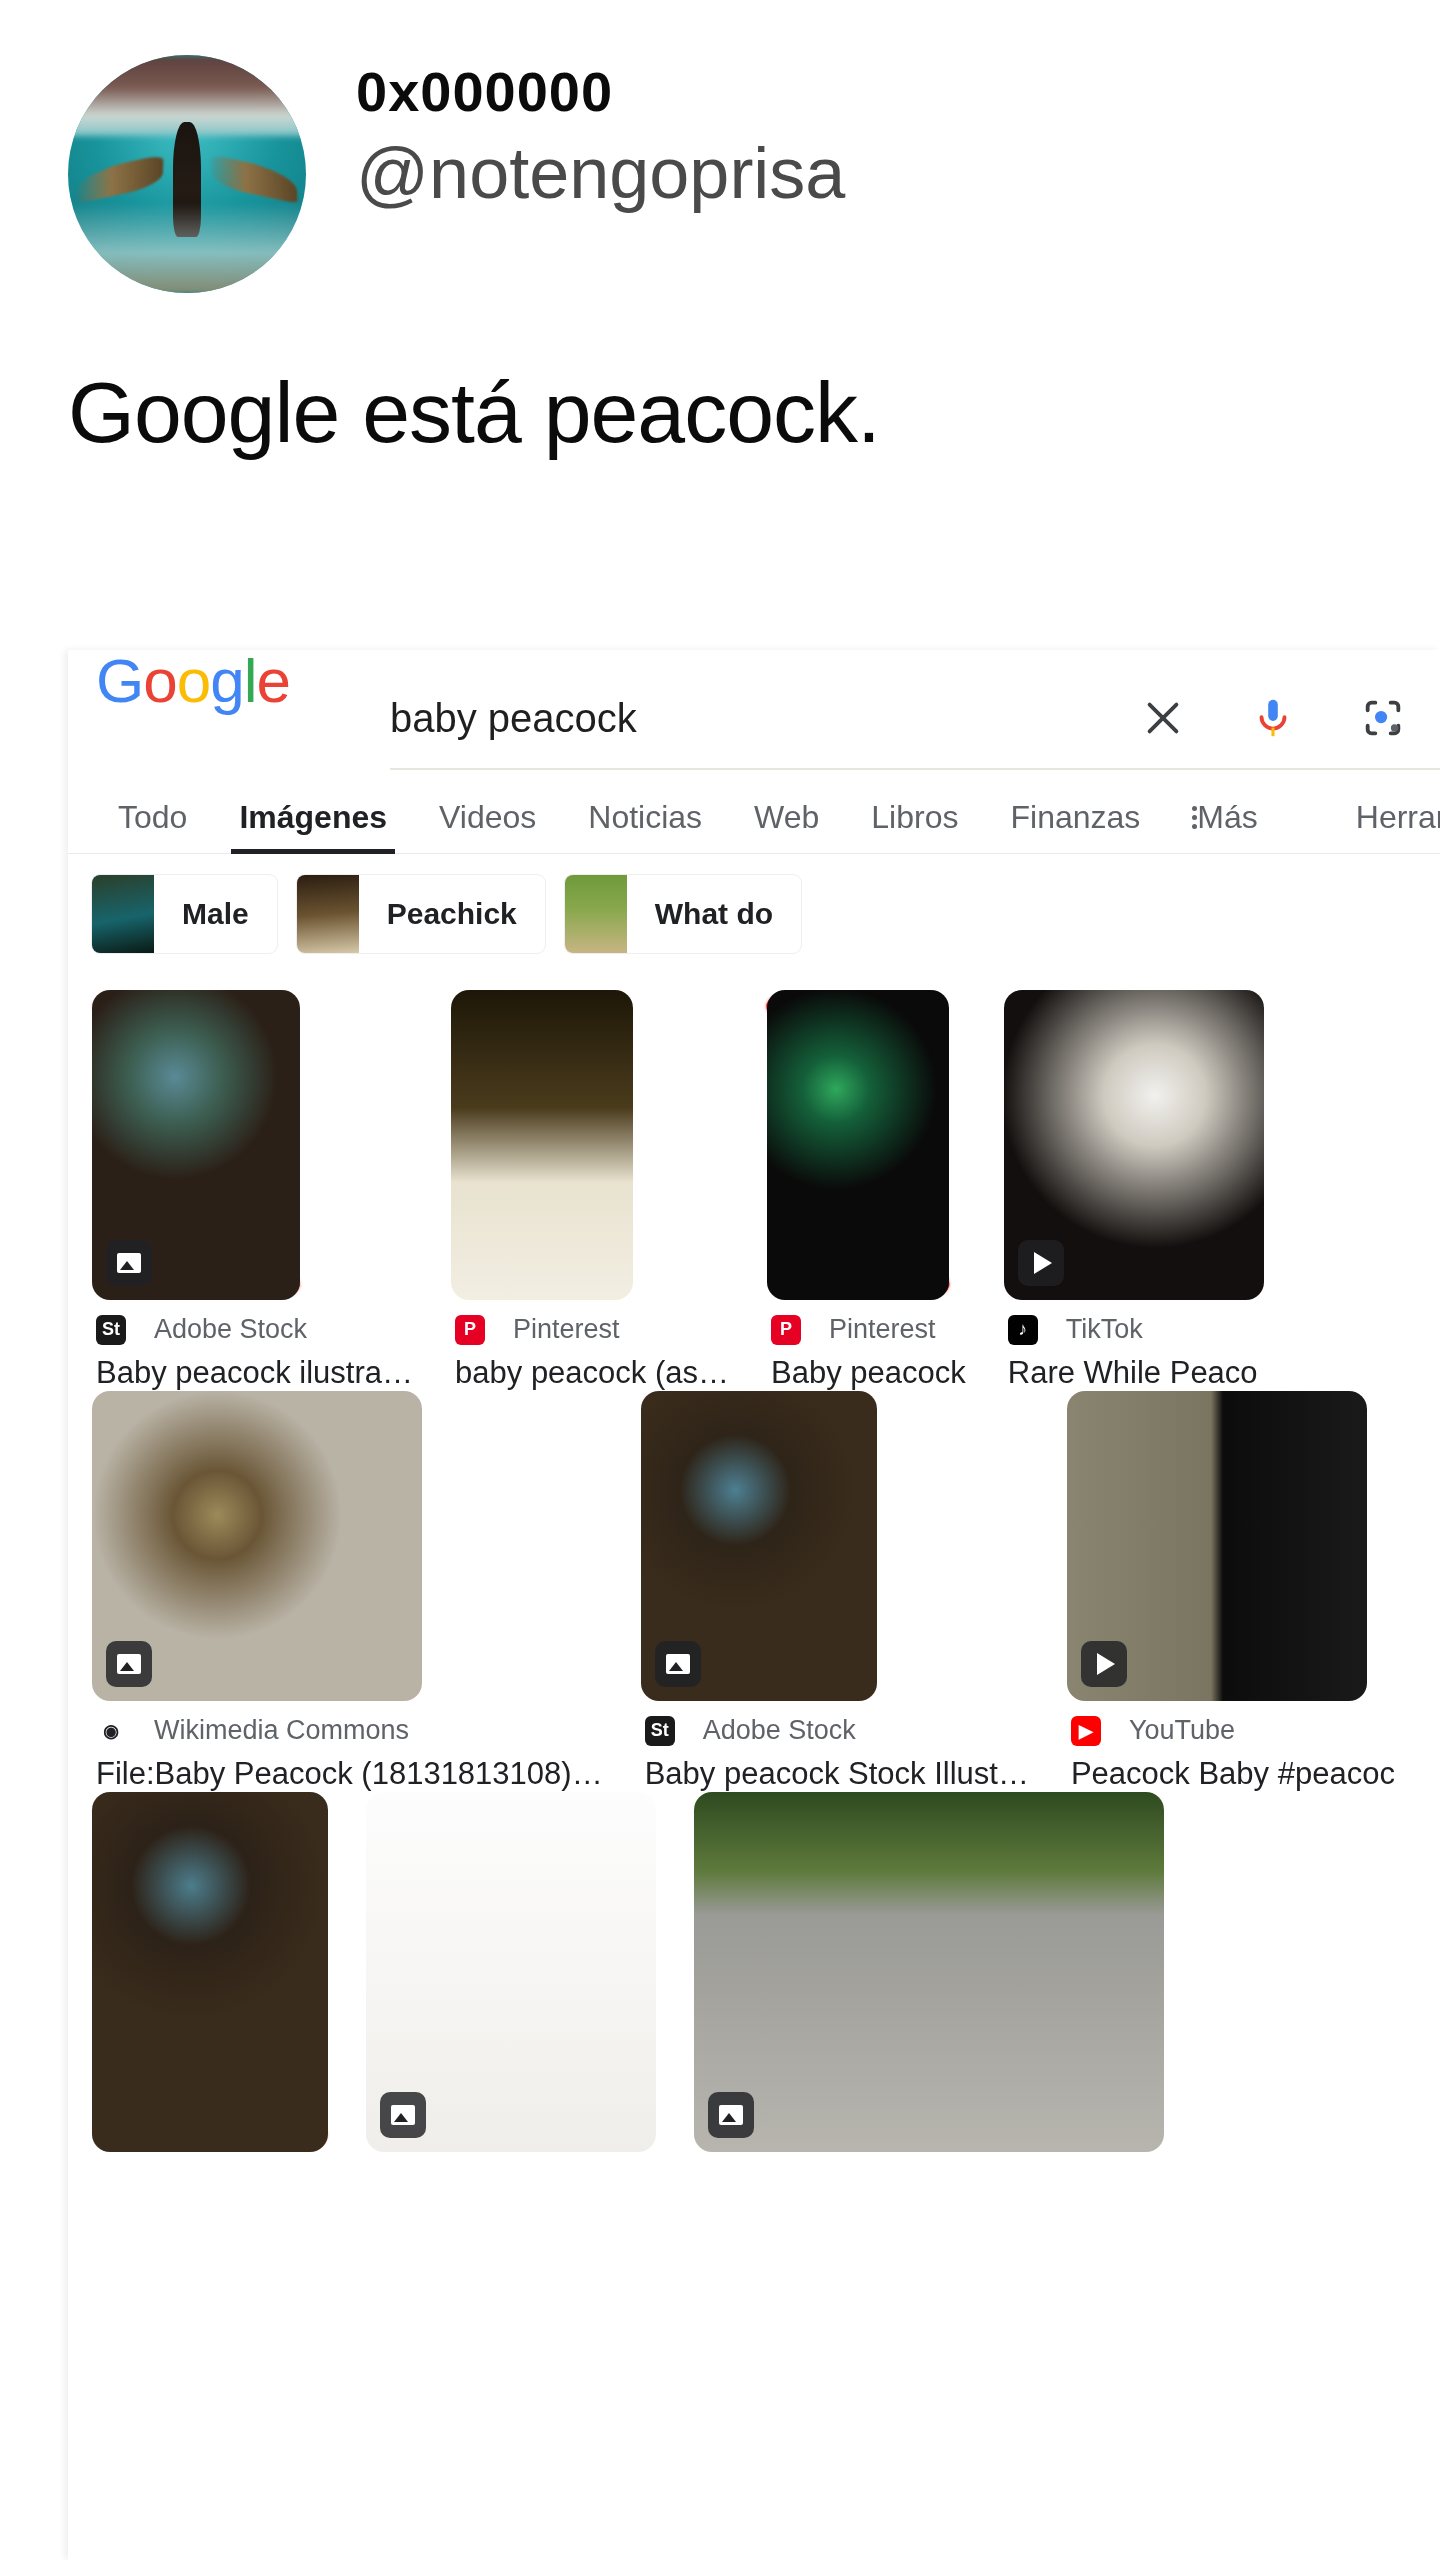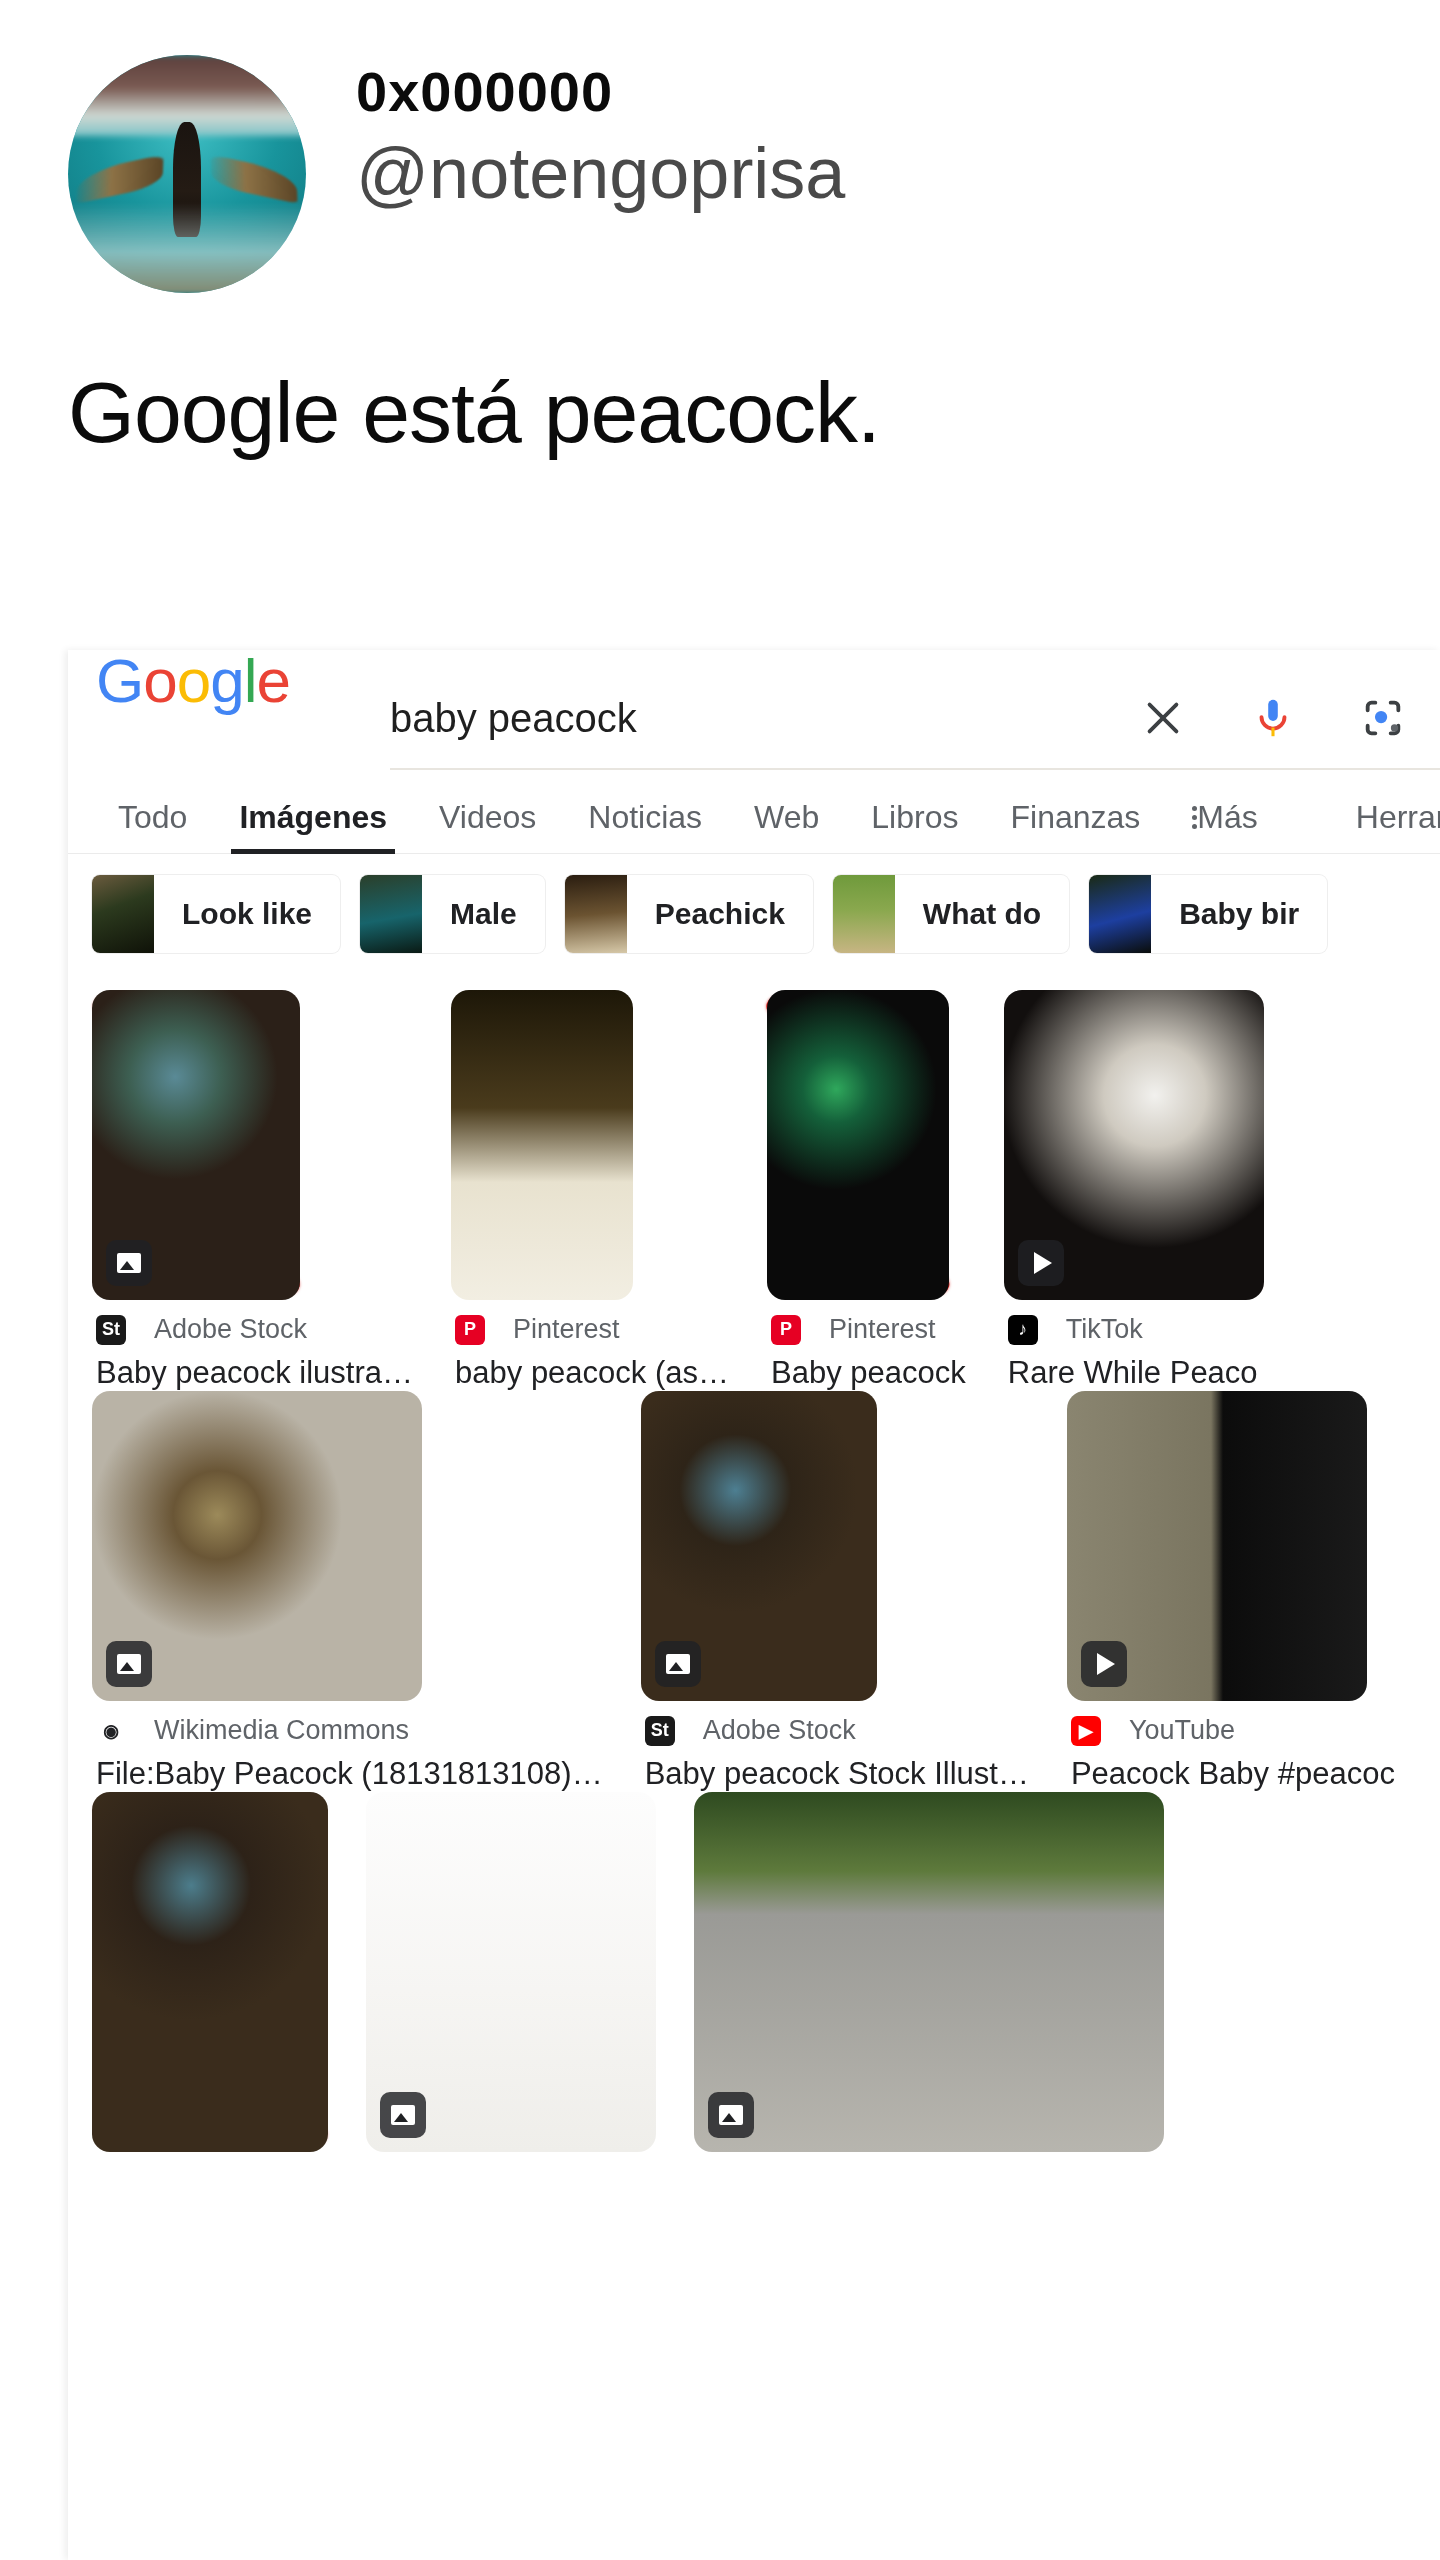--- a/index.html
+++ b/index.html
@@ -243,38 +243,30 @@
           <i></i>
           <i></i>
         </span>
         <span>Más</span>
       </div>
       <div class="nav-tools">Herram</div>
     </div>
 
   <div class="chips">
       <div class="chip">
-        <div class="chip-thumb" style="background: linear-gradient(160deg, rgb(107, 91, 62) 0%, rgb(44, 58, 30) 40%, rgb(15, 18, 8) 100%);"></div>
-        <div class="chip-label">Look like</div>
-      </div>
-      <div class="chip">
         <div class="chip-thumb" style="background: linear-gradient(170deg, rgb(43, 63, 42) 0%, rgb(23, 100, 107) 55%, rgb(10, 26, 20) 100%);"></div>
         <div class="chip-label">Male</div>
       </div>
       <div class="chip">
         <div class="chip-thumb" style="background: linear-gradient(175deg, rgb(42, 29, 16) 0%, rgb(107, 83, 49) 50%, rgb(214, 200, 168) 100%);"></div>
         <div class="chip-label">Peachick</div>
       </div>
       <div class="chip">
         <div class="chip-thumb" style="background: linear-gradient(rgb(111, 154, 60) 0%, rgb(138, 168, 78) 45%, rgb(199, 181, 131) 100%);"></div>
         <div class="chip-label">What do</div>
-      </div>
-      <div class="chip">
-        <div class="chip-thumb" style="background: linear-gradient(165deg, rgb(26, 42, 20) 0%, rgb(29, 63, 160) 55%, rgb(10, 13, 10) 100%);"></div>
-        <div class="chip-label">Baby bir</div>
       </div>
     </div>
 
   <div class="grid">
       <div class="grid-row">
         <div class="cell" style="position: relative;">
           <div class="strike" style="width: 354.649px; height: 20px; left: -73.3246px; top: 145px; transform: rotate(56.1397deg);"></div>
           <div class="thumb" style="width: 208px; height: 310px; background: radial-gradient(circle at 40% 28%, rgb(90, 138, 150) 0%, rgb(61, 95, 82) 18%, rgb(43, 32, 24) 40%), linear-gradient(155deg, rgb(107, 122, 74) 0%, rgb(74, 58, 38) 45%, rgb(29, 22, 16) 100%);">
             <div class="src-badge">
               <span class="sq"></span>

